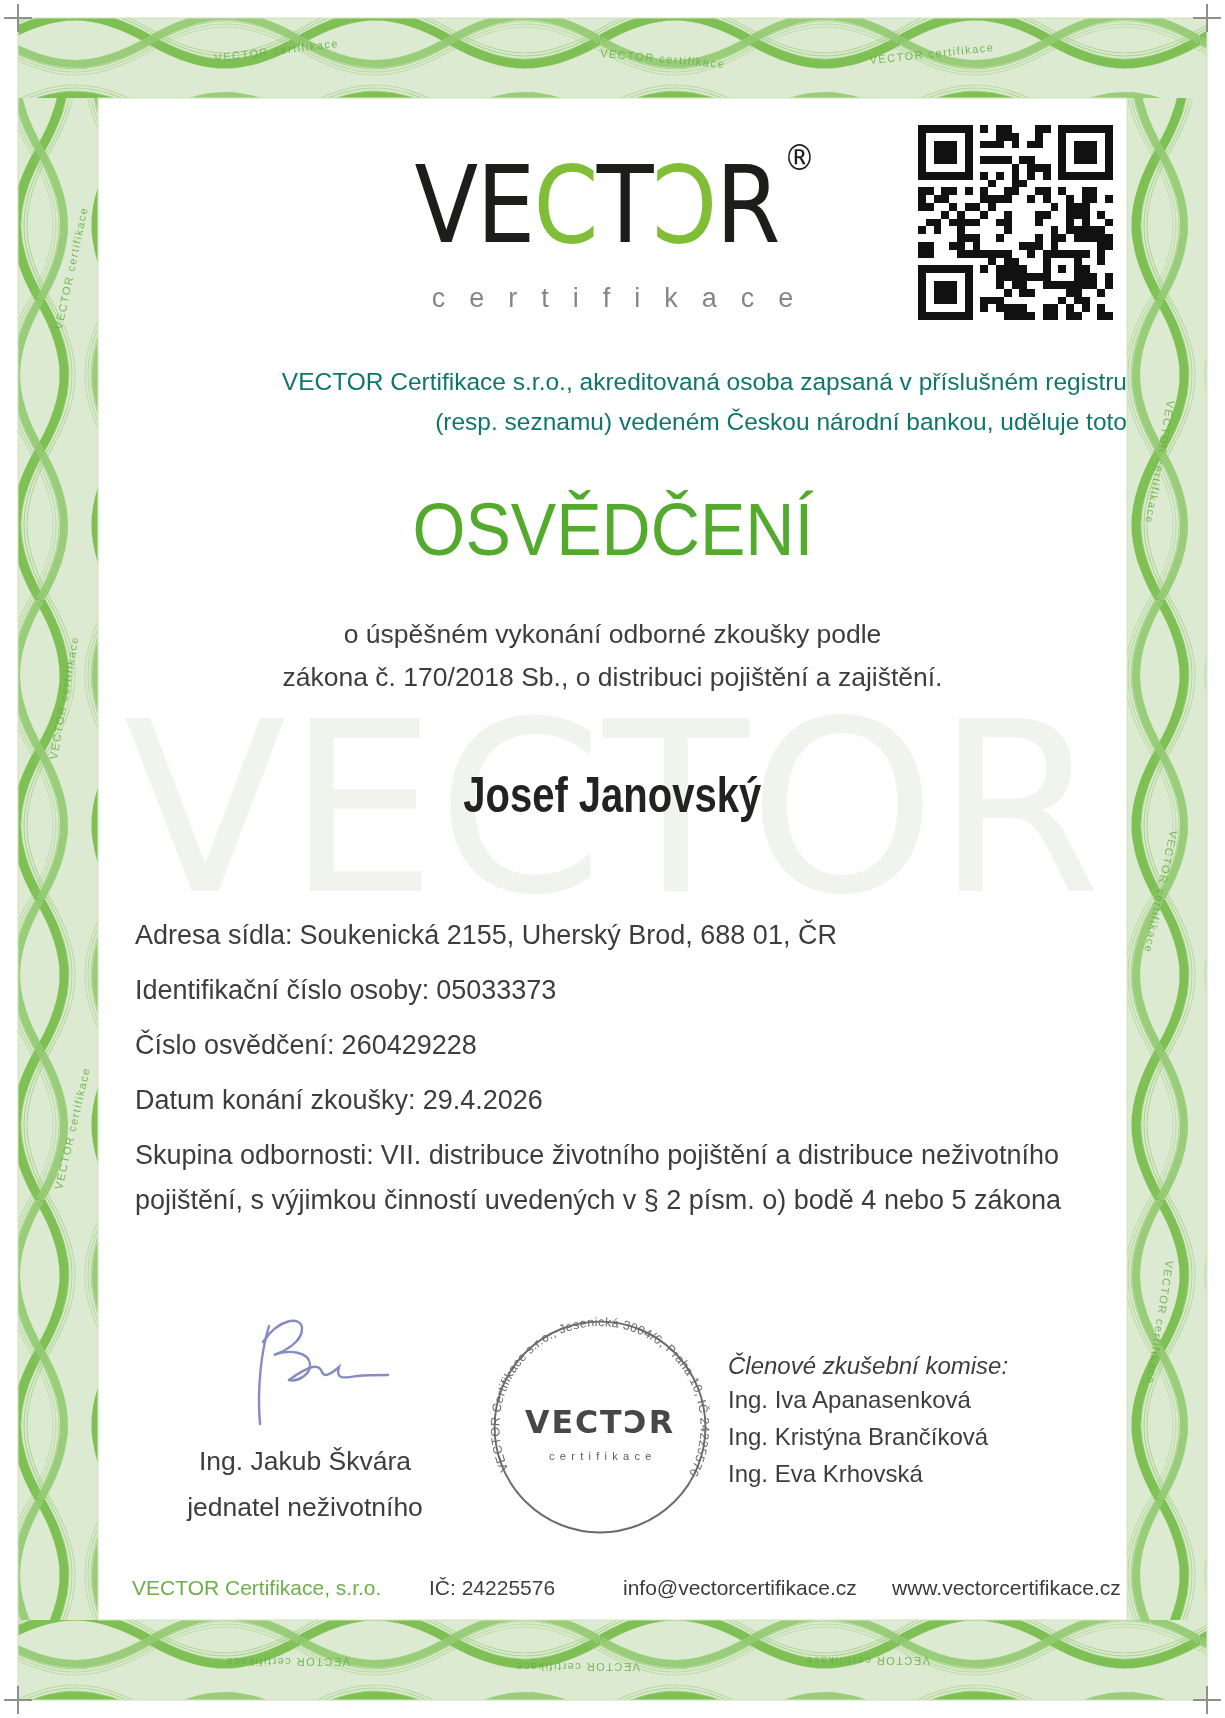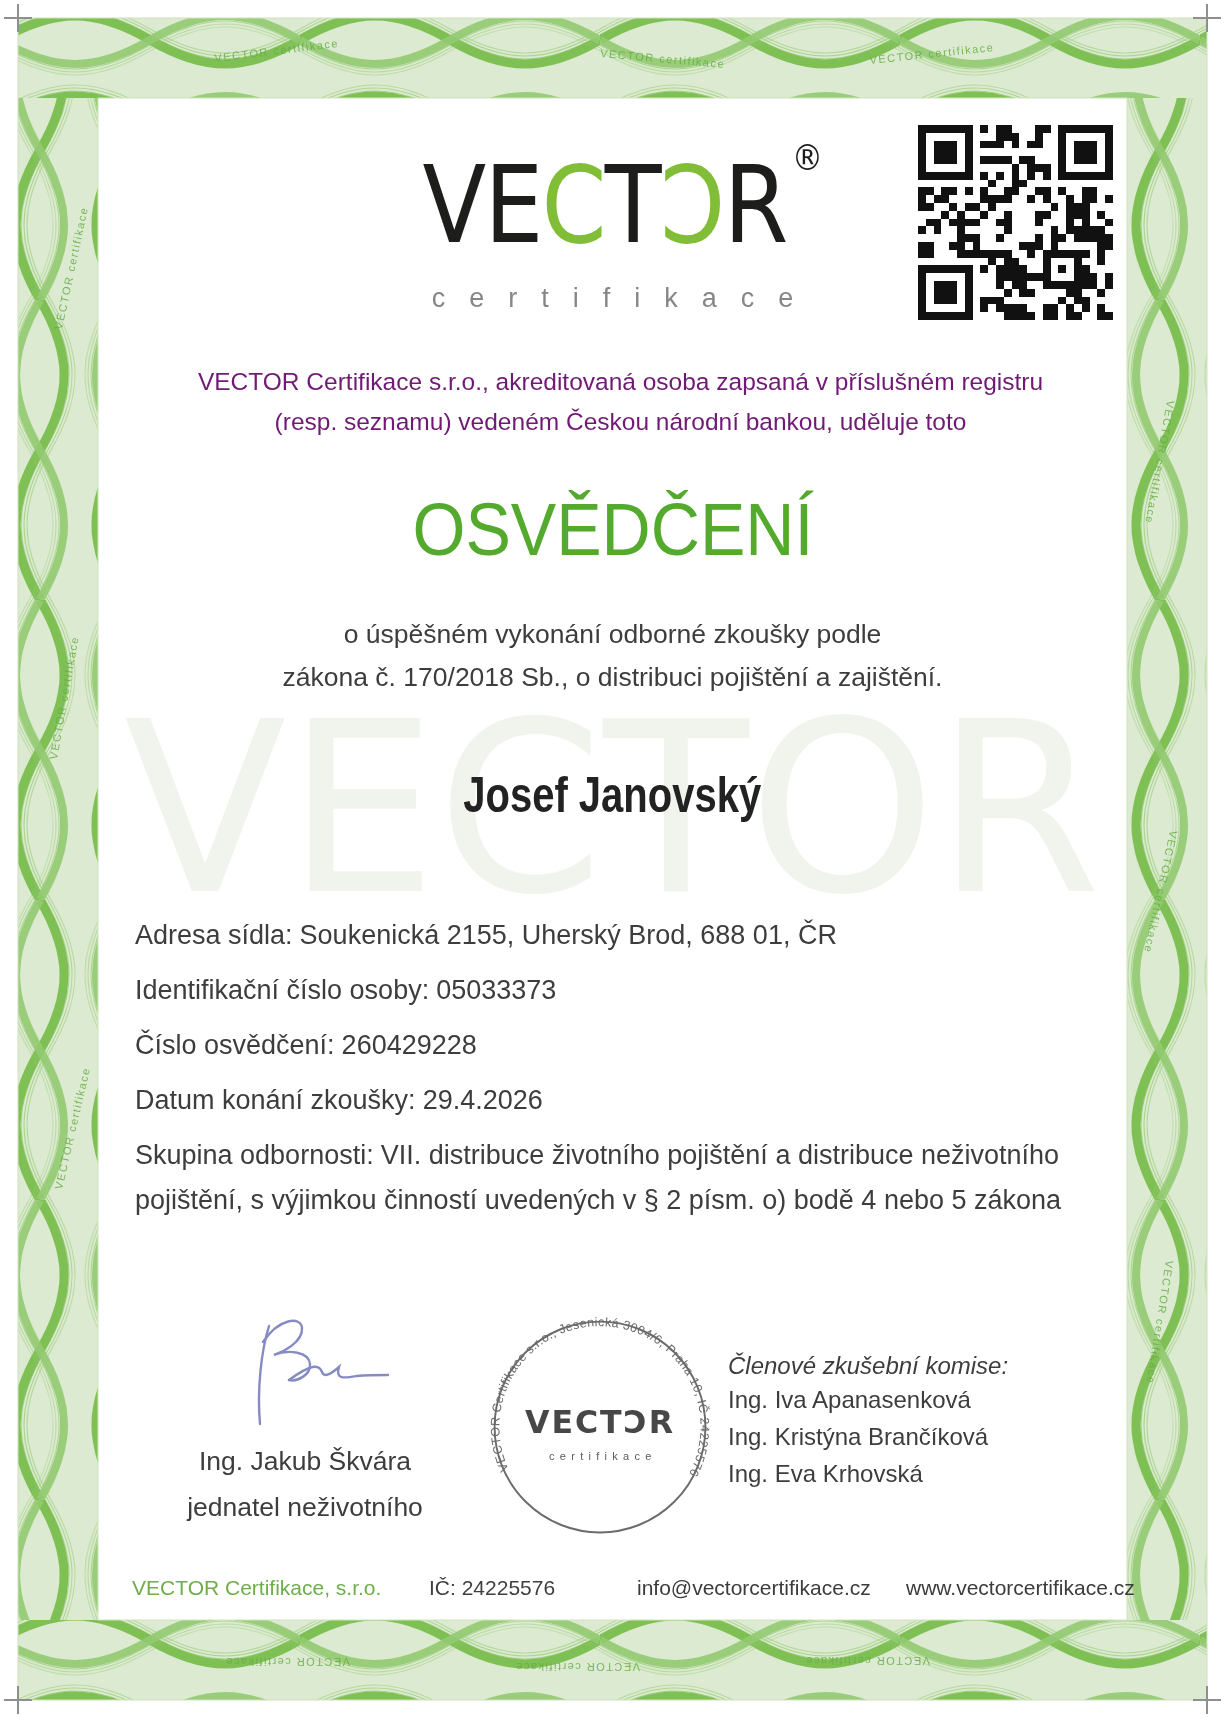--- a/index.html
+++ b/index.html
@@ -7,32 +7,32 @@
         font-family:"Liberation Sans","DejaVu Sans",sans-serif;color:#3b3b3b;}
   .abs{position:absolute;}
   
   .border-svg{position:absolute;left:0;top:0;pointer-events:none;}
   .border-wm-text{font-family:"Liberation Sans",sans-serif;font-size:11px;letter-spacing:1.5px;
                   fill:#67ad45;opacity:.85;}
   
   .watermark{left:98px;top:690px;width:1029px;text-align:center;font-size:238px;line-height:1;
              color:#f1f4ec;font-family:"DejaVu Sans",sans-serif;white-space:nowrap;}
   
-  .logo-wrap{left:106px;top:152px;width:1029px;text-align:center;line-height:1;}
+  .logo-wrap{left:98px;top:152px;width:1029px;text-align:center;line-height:1;}
   .logo-line{display:inline-block;transform:scaleX(.87);transform-origin:center;
              font-family:"DejaVu Sans",sans-serif;font-size:107px;font-weight:500;
              letter-spacing:-2px;color:#1d1d1b;white-space:nowrap;}
   .logo-line .c-green{color:#82bd37;}
   .logo-reg{font-size:36px;vertical-align:top;position:relative;top:-12px;left:6px;letter-spacing:0;}
   .logo-sub{left:98px;top:283px;width:1029px;text-align:center;font-size:27px;color:#868686;
             letter-spacing:24px;padding-left:24px;box-sizing:border-box;}
   
   .qr{left:918px;top:125px;width:195px;height:195px;}
   
-  .intro{left:98px;top:362px;width:1029px;text-align:center;font-size:24.5px;line-height:40px;color:#701a75;padding-left:8px;}
+  .intro{left:98px;top:362px;width:1029px;text-align:right;font-size:24.5px;line-height:40px;color:#0f766e;}
   .cert-title{left:98px;top:491px;width:1029px;text-align:center;color:#54aa2d;font-size:74px;line-height:1.05;}
   .cert-title .inner{display:inline-block;transform:scaleX(.92);transform-origin:center;}
   .subtitle{left:98px;top:613px;width:1029px;text-align:center;font-size:26.5px;line-height:43px;color:#3d3d3d;}
   .holder-name{left:98px;top:768px;width:1029px;text-align:center;font-size:50px;line-height:1.1;
                font-weight:bold;color:#222;}
   .holder-name .inner{display:inline-block;transform:scaleX(.8);transform-origin:center;white-space:nowrap;}
   
   .field{left:135px;width:960px;font-size:27px;line-height:45px;color:#3d3d3d;}
   .field .value{margin-left:7px;}
   
@@ -42,21 +42,21 @@
   .stamp-arc{font-family:"Liberation Sans",sans-serif;font-size:13px;fill:#6a6a6a;letter-spacing:.4px;}
   .stamp-main{font-family:"DejaVu Sans",sans-serif;font-size:33px;font-weight:bold;fill:#474747;letter-spacing:2px;}
   .stamp-sub{font-family:"Liberation Sans",sans-serif;font-size:11.5px;fill:#5a5a5a;letter-spacing:5.5px;}
   .committee{left:728px;top:1352px;width:360px;font-size:24px;color:#3d3d3d;}
   .committee .heading{margin-bottom:1px;font-style:italic;}
   .committee .member{line-height:37px;}
   
   .footer-item{top:1576px;font-size:21px;white-space:nowrap;}
   .f-green{color:#6fae4a;}
   .f-dark{color:#3f3f3f;}
-  a.footer-link{text-decoration:none;color:inherit;cursor:pointer;margin-left:14px;}
+  a.footer-link{text-decoration:none;color:inherit;cursor:pointer;}
 </style>
 </head>
 <body>
 
 <div class="page">
 
   <svg class="border-svg" width="1225" height="1718">
     <defs>
       <g id="tileg">
         <rect width="300" height="80" fill="#dbead0"></rect>

